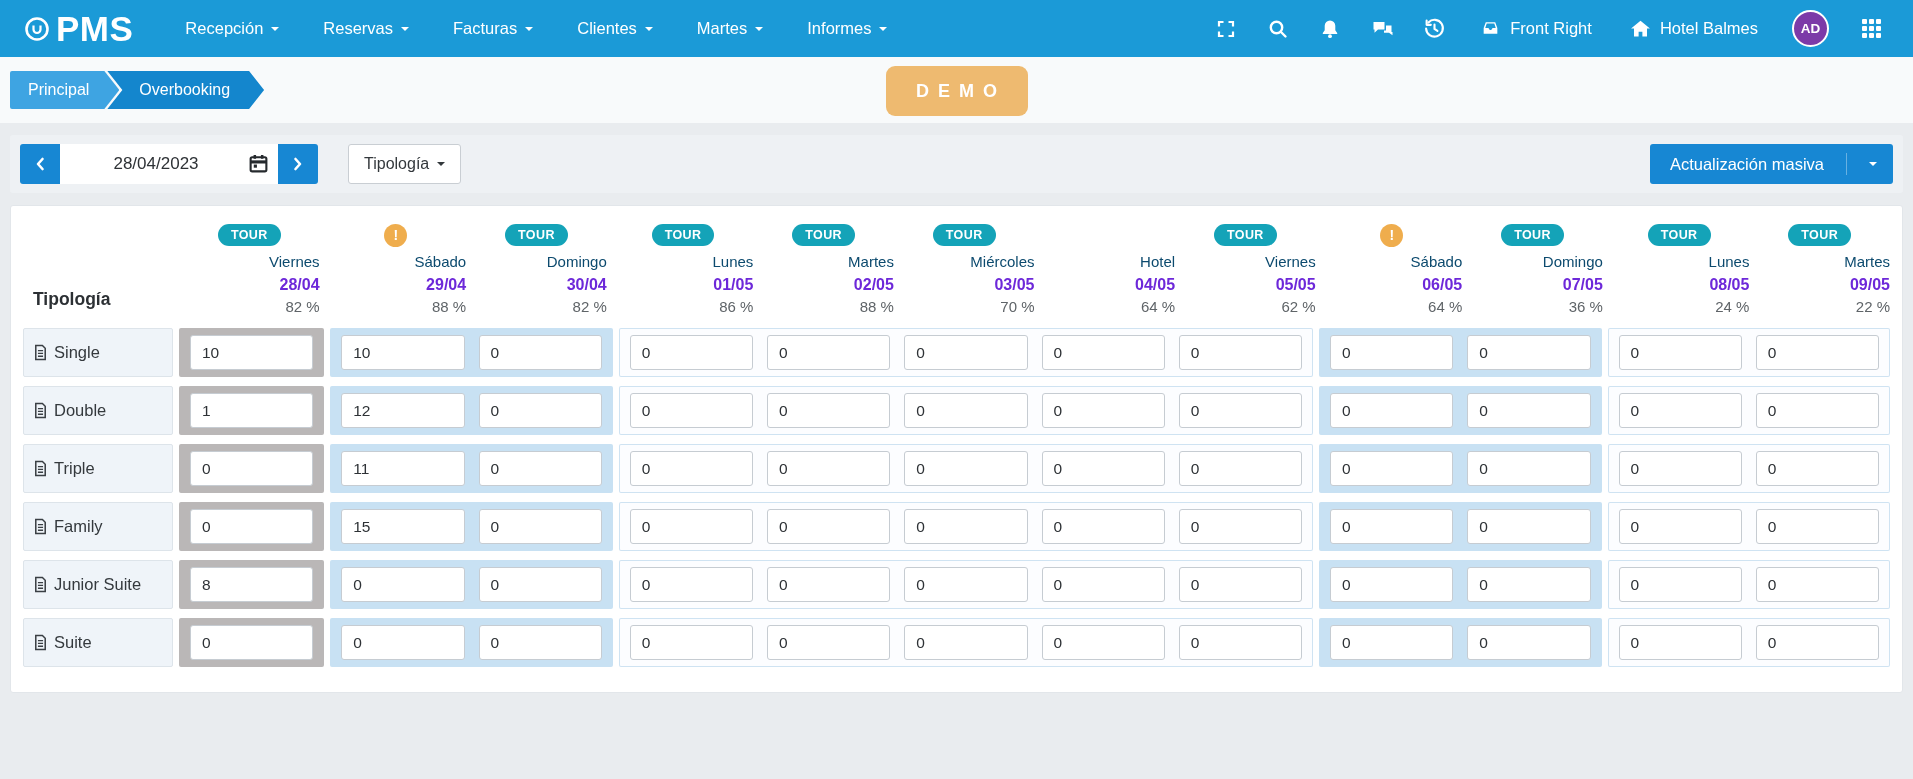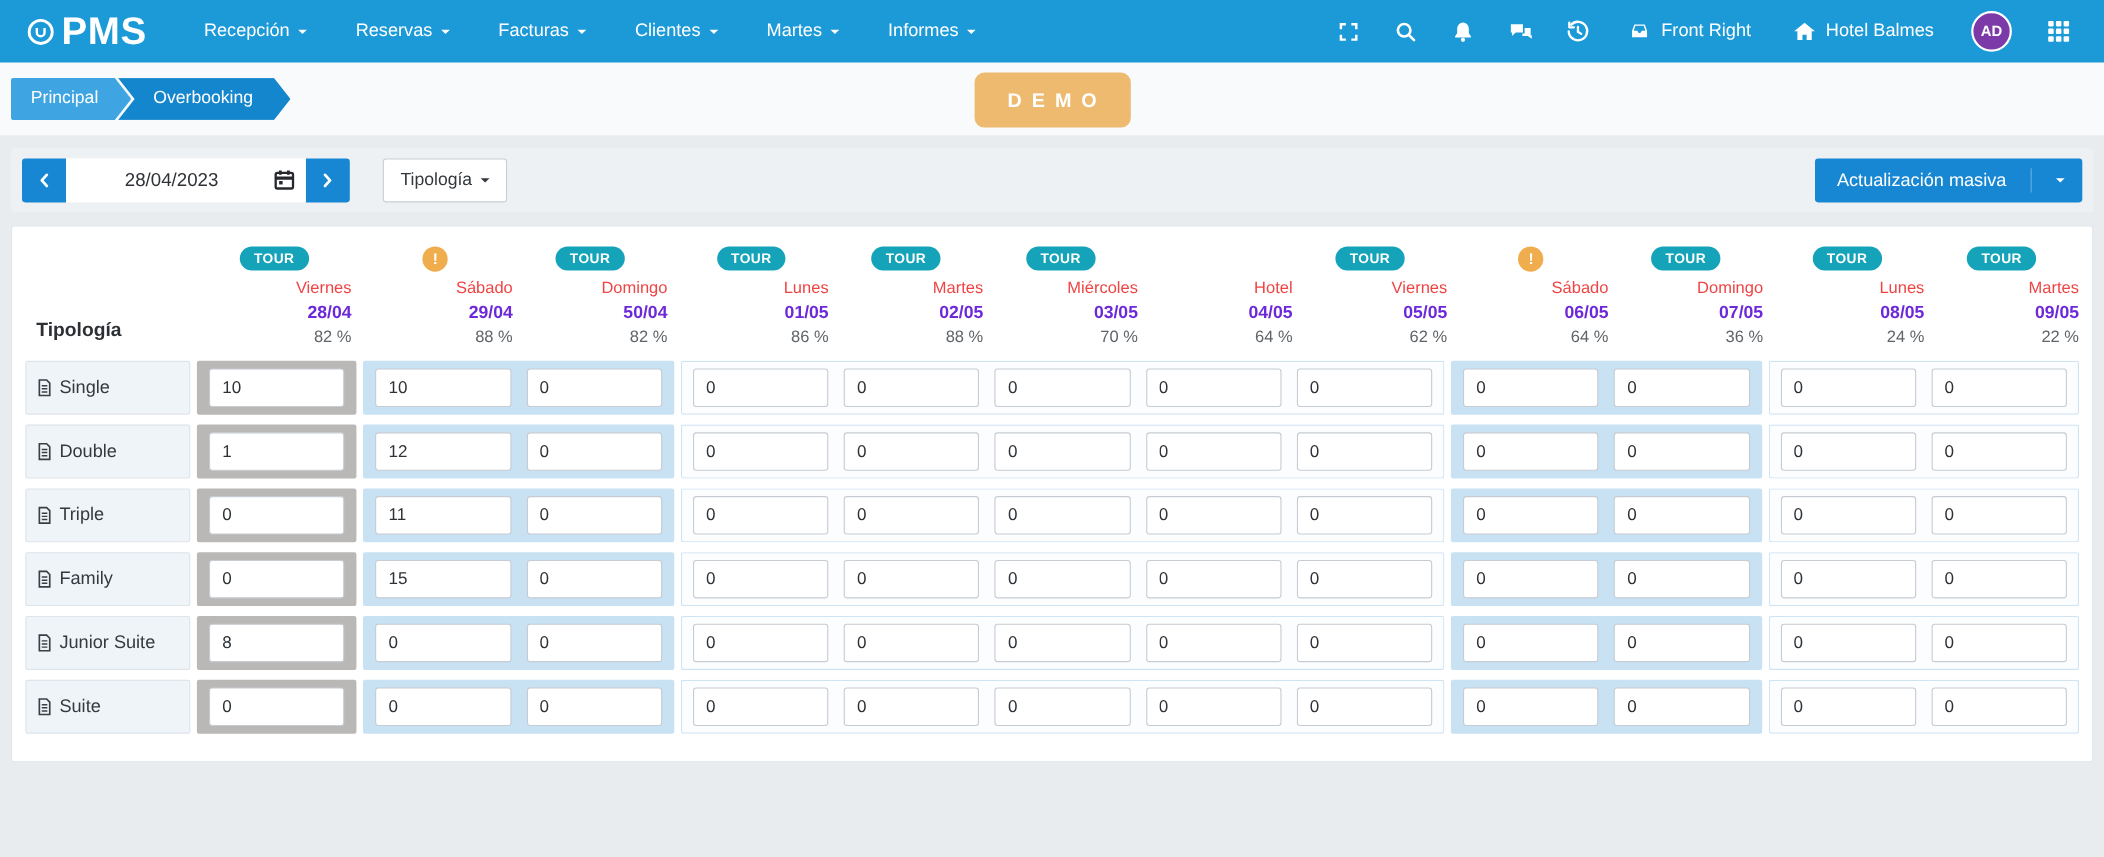--- a/index.html
+++ b/index.html
@@ -70,21 +70,21 @@
   .thead { display:flex; gap:6px; padding:6px 0 10px; }
   .corner { display:flex; align-items:flex-end; padding:0 0 8px 10px; font-weight:bold;
     font-size:17.5px; color:#2c3034; }
   .hgrp { flex-basis:0; display:grid; }
   .hcell { text-align:right; }
   .hbadge { height:26px; display:flex; align-items:center; justify-content:center; margin-bottom:3px; }
   .pill { background:var(--tour); color:#fff; font-weight:bold; font-size:12.5px;
     padding:4px 13px; border-radius:13px; letter-spacing:.4px; }
   .warn { width:23px; height:23px; border-radius:50%; background:var(--warning); color:#fff;
     font-weight:bold; font-size:14px; display:flex; align-items:center; justify-content:center; }
-  .hday { font-size:15px; color:#ef4444; line-height:1.45; }
+  .hday { font-size:15px; color:#0c4a6e; line-height:1.45; }
   .hdate { font-size:16px; font-weight:bold; color:#6d28d9; line-height:1.45; }
   .hpct { font-size:15px; color:#5f6468; line-height:1.5; }
 
   .trow { display:flex; gap:6px; margin-bottom:9px; align-items:stretch; }
   .rlabel { background:#eff4f9; border:1px solid #dde4ea; border-radius:2px; display:flex;
     align-items:center; gap:5px; padding-left:8px; font-size:16.5px; color:#34393d; }
   .bgrp { flex-basis:0; display:grid; align-content:center; padding:5px 4px; border-radius:2px; }
   .g-today { background:var(--band-today); }
   .g-weekend { background:var(--band-weekend); }
   .g-plain { background:#fcfdff; box-shadow:inset 0 0 0 1px var(--band-plain-border); }
@@ -265,21 +265,21 @@
               </div>
               <div class="hday">Sábado</div>
               <div class="hdate">29/04</div>
               <div class="hpct">88 %</div>
             </div>
             <div class="hcell">
               <div class="hbadge">
                 <span class="pill">TOUR</span>
               </div>
               <div class="hday">Domingo</div>
-              <div class="hdate">50/04</div>
+              <div class="hdate">30/04</div>
               <div class="hpct">82 %</div>
             </div>
           </div>
           <div class="hgrp" style="flex-grow: 5; grid-template-columns: repeat(5, 1fr);">
             <div class="hcell">
               <div class="hbadge">
                 <span class="pill">TOUR</span>
               </div>
               <div class="hday">Lunes</div>
               <div class="hdate">01/05</div>

